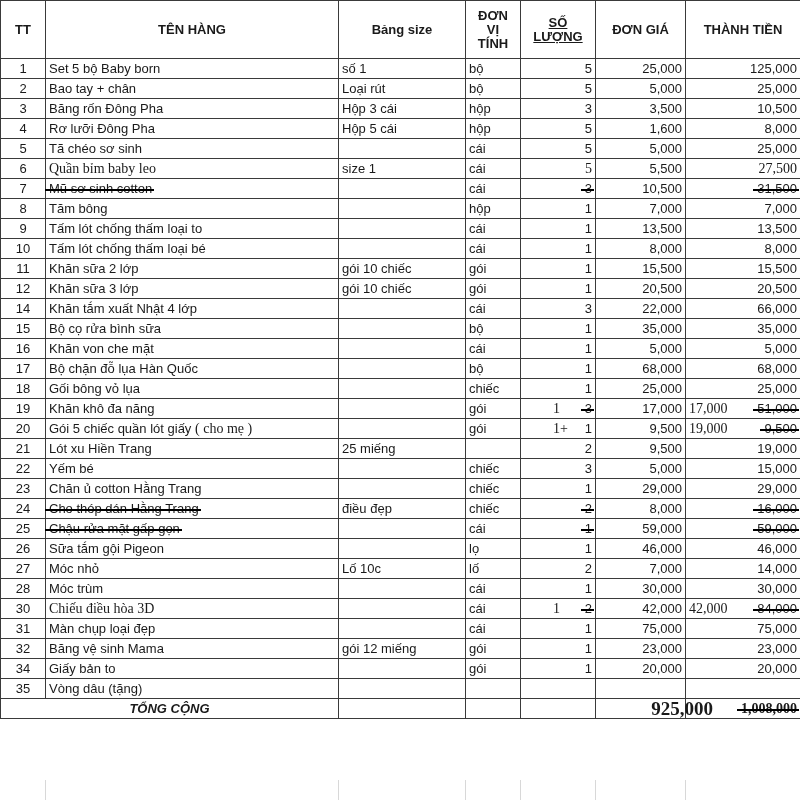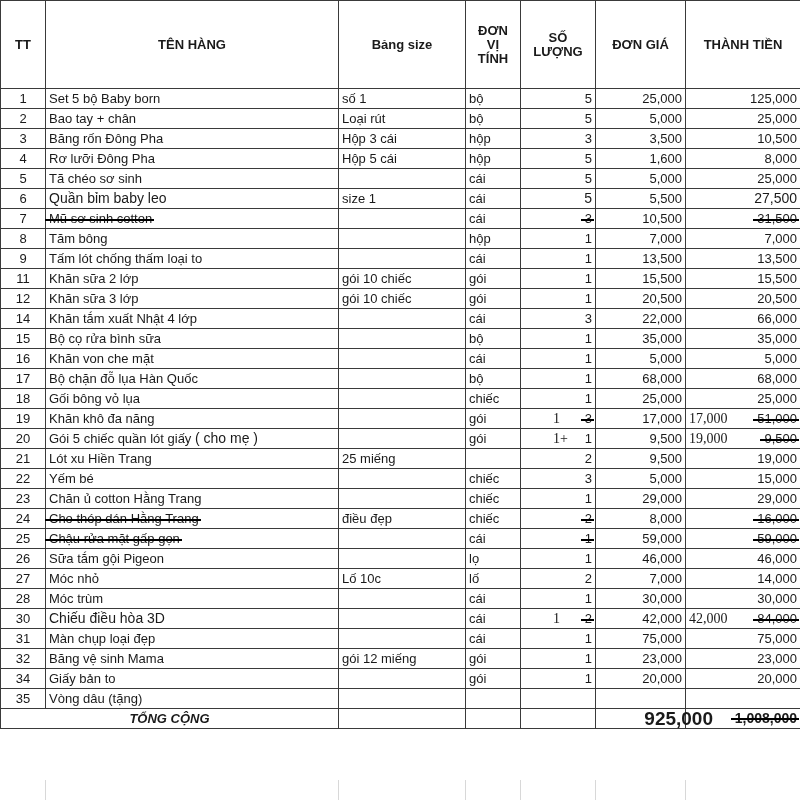--- a/index.html
+++ b/index.html
@@ -3,21 +3,21 @@
 <meta charset="utf-8">
 <style>
   html, body { margin:0; padding:0; background:#ffffff; }
   body { width:800px; height:800px; overflow:hidden; position:relative; font-family:"Liberation Sans", sans-serif; color:#1a1a1a; }
   table { border-collapse:collapse; table-layout:fixed; width:800px; position:absolute; left:0; top:0; }
   th, td { border:1px solid #3a3a3a; padding:0 3px; font-size:13px; height:19px; line-height:19px; white-space:nowrap; overflow:visible; position:relative; }
   th { height:57px; font-weight:bold; font-size:13px; line-height:14px; text-align:center; vertical-align:middle; white-space:normal; }
   td.tt { text-align:center; }
   td.num { text-align:right; }
   td.name { text-align:left; }
-  .hand { font-family:Liberation Sans, sans-serif; font-size:14px; }
+  .hand { font-family:Liberation Serif, serif; font-size:14px; }
   .strike { position:relative; }
   .strike::after { content:""; position:absolute; left:-4px; right:-2px; top:52%; height:2px; background:#000; }
   .note { font-family:"Liberation Serif", serif; font-size:14px; position:absolute; top:0; }
   .total-row td { font-weight:bold; }
   .total-label { text-align:center;font-style:italic; }
   .grid-bottom { position:absolute; top:780px; left:0; width:800px; height:20px; }
   .grid-bottom div { position:absolute; top:0; height:20px; border-left:1px solid #d8d8d8; }
 </style>
 </head>
 <body>
@@ -31,21 +31,21 @@
       <col style="width:75px">
       <col style="width:90px">
       <col style="width:115px">
   </colgroup>
   <thead>
     <tr>
       <th>TT</th>
       <th>TÊN HÀNG</th>
       <th>Bảng size</th>
       <th style="padding:0 6px;">ĐƠN VỊ TÍNH</th>
-      <th style="padding:15px 8px;">SỐ LƯỢNG</th>
+      <th style="padding:0 8px;text-decoration:underline;">SỐ LƯỢNG</th>
       <th>ĐƠN GIÁ</th>
       <th>THÀNH TIỀN</th>
     </tr>
   </thead>
   <tbody id="tbody">
       <tr>
         <td class="tt">1</td>
         <td class="name"><span class=" ">Set 5 bộ Baby born</span></td>
         <td class="name">số 1</td>
         <td class="name">bộ</td>
@@ -117,20 +117,29 @@
         <td class="num"><span class=" ">7,000</span></td>
       </tr>
       <tr>
         <td class="tt">9</td>
         <td class="name"><span class=" ">Tấm lót chống thấm loại to</span></td>
         <td class="name"></td>
         <td class="name">cái</td>
         <td class="num"><span class=" ">1</span></td>
         <td class="num">13,500</td>
         <td class="num"><span class=" ">13,500</span></td>
+      </tr>
+      <tr>
+        <td class="tt">10</td>
+        <td class="name"><span class=" ">Tấm lót chống thấm loại bé</span></td>
+        <td class="name"></td>
+        <td class="name">cái</td>
+        <td class="num"><span class=" ">1</span></td>
+        <td class="num">8,000</td>
+        <td class="num"><span class=" ">8,000</span></td>
       </tr>
       <tr>
         <td class="tt">11</td>
         <td class="name"><span class=" ">Khăn sữa 2 lớp</span></td>
         <td class="name">gói 10 chiếc</td>
         <td class="name">gói</td>
         <td class="num"><span class=" ">1</span></td>
         <td class="num">15,500</td>
         <td class="num"><span class=" ">15,500</span></td>
       </tr>

